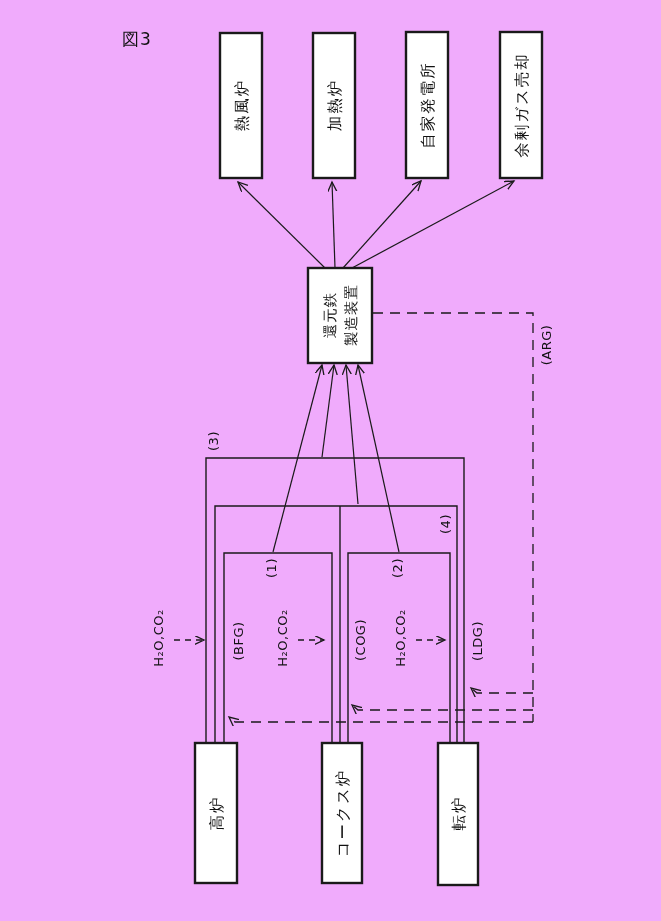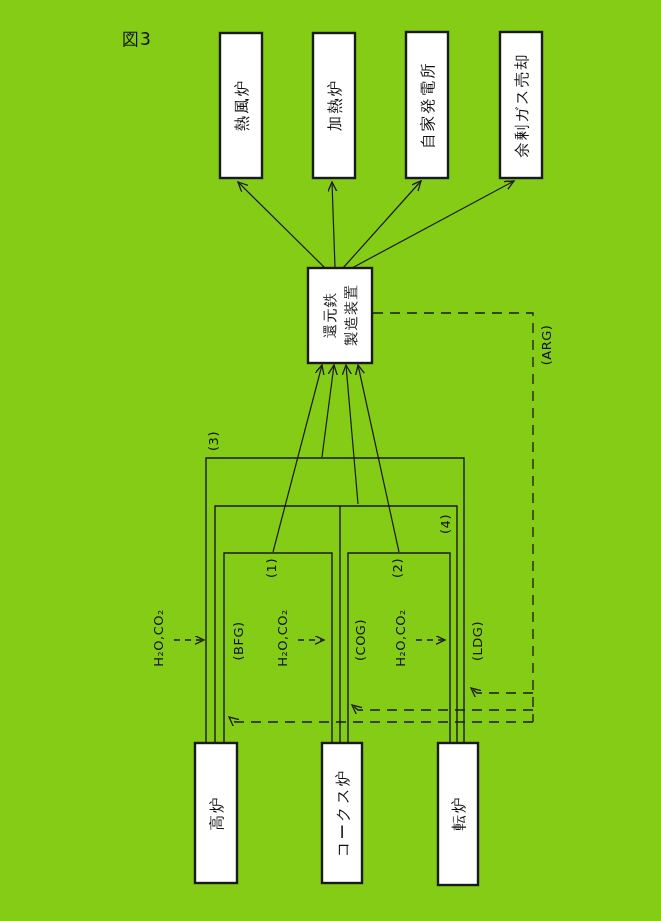--- a/index.html
+++ b/index.html
@@ -1,19 +1,19 @@
 <!DOCTYPE html>
 <html><head>
 <meta charset="utf-8">
 <style>
   html,body{margin:0;padding:0;background:#ffffff;}
   .figure-page{
     position:relative;
     width:661px;height:921px;
-    background:#84cc16;
+    background:#f0abfc;
     font-family:"DejaVu Sans", sans-serif;
     overflow:hidden;
   }
   svg{position:absolute;left:0;top:0;}
   text{fill:#111;}
   .box-label{font-size:15.5px;letter-spacing:2px;}
   .box-label-2line{font-size:14.5px;letter-spacing:1px;}
   .small-label{font-size:13px;letter-spacing:0.5px;}
   .fig-label{font-size:17px;letter-spacing:1px;}
 </style>

